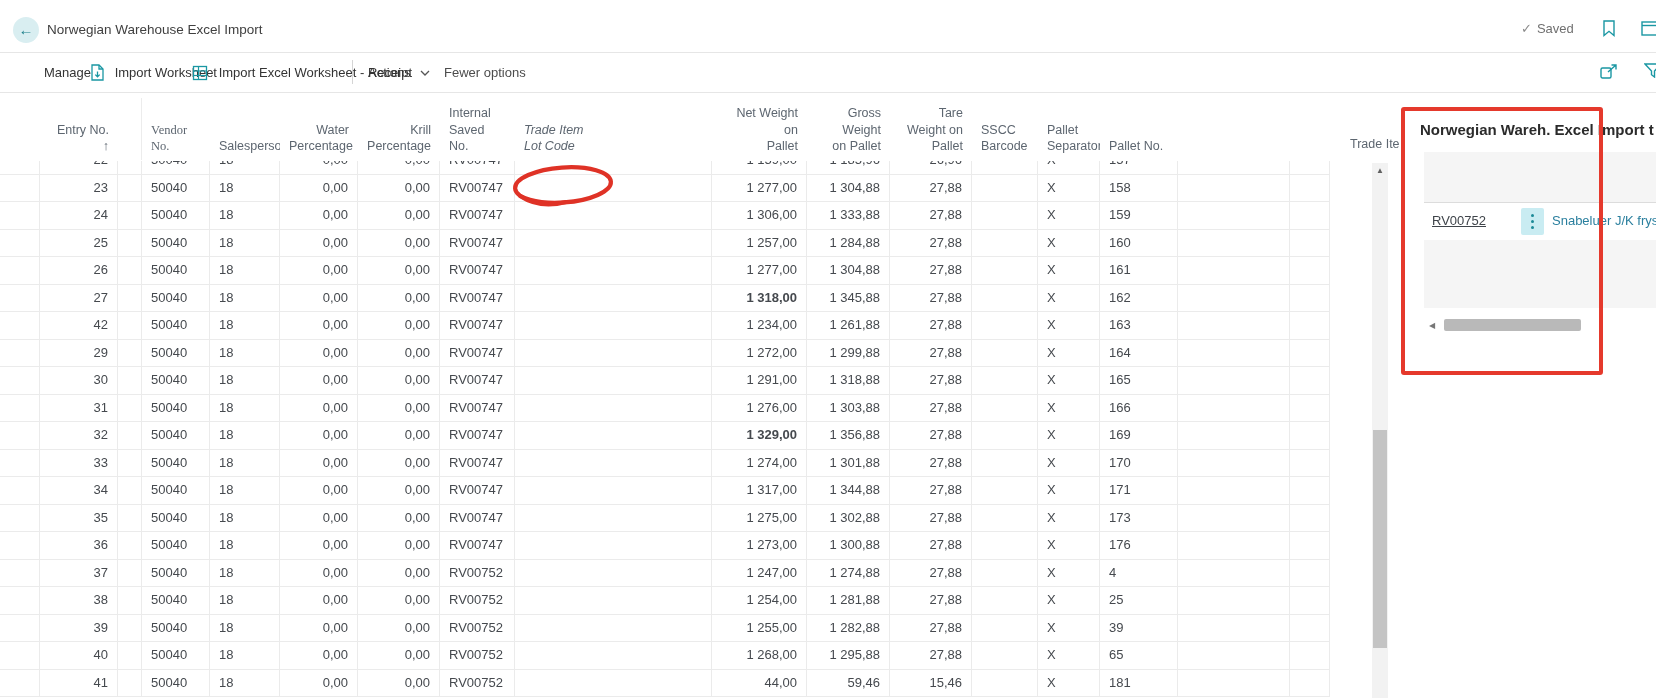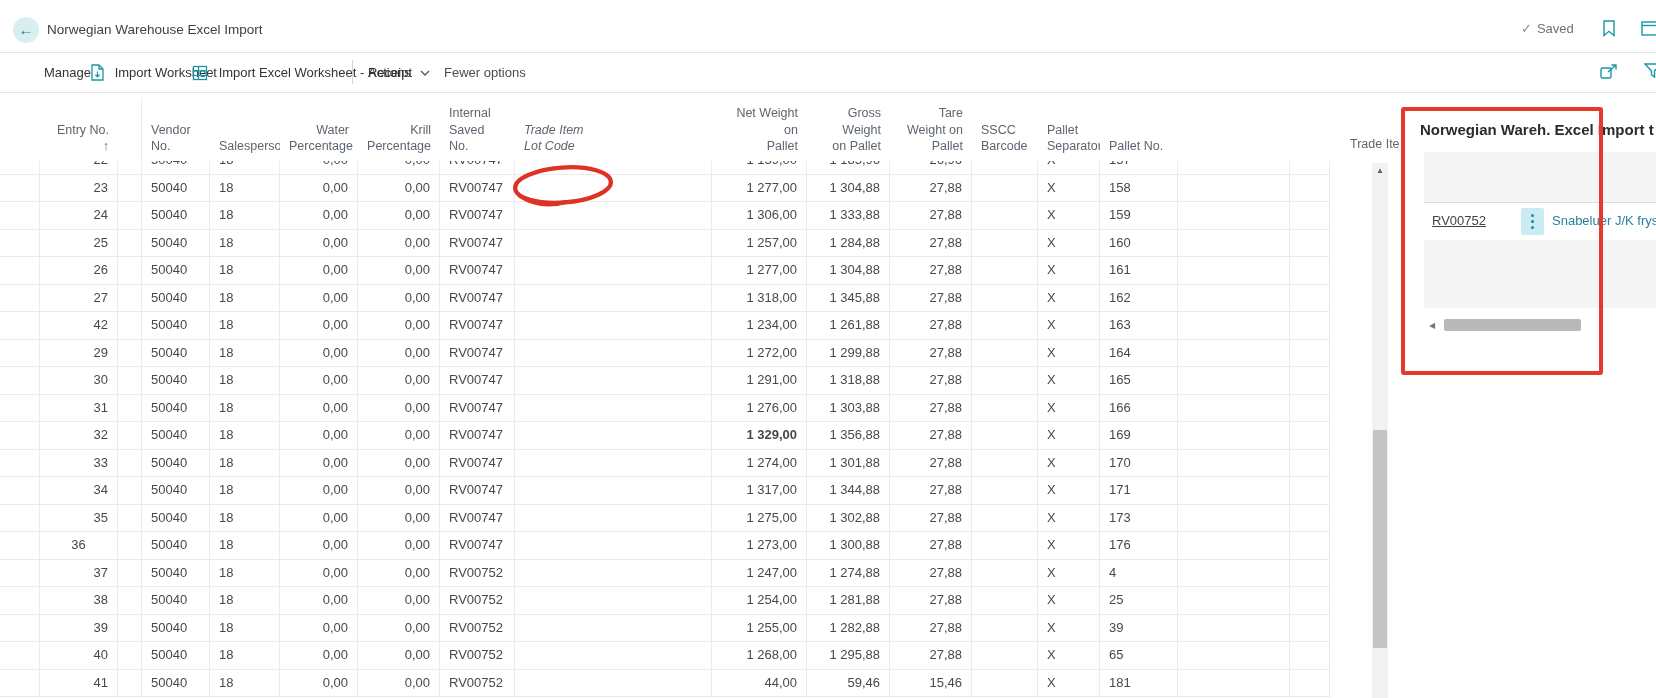--- a/index.html
+++ b/index.html
@@ -130,21 +130,21 @@
         <path d="M1 1 H17 L10.5 8 V14 L7.5 11.7 V8 Z" fill="none" stroke="#1a97a3" stroke-width="1.4"></path>
       </svg>
   </span>
 
   <div class="sep" style="top:92px;"></div>
 
   <div class="gridhead">
       <div class="hcell" style="width: 40px;"></div>
       <div class="hcell al-r" style="width: 78px;">Entry No. ↑</div>
       <div class="hcell" style="width: 24px;"></div>
-      <div class="hcell" style="width: 68px;">Vendor No.</div>
+      <div class="hcell" style="width: 68px; font-family: Liberation Serif, serif;">Vendor No.</div>
       <div class="hcell" style="width: 70px;">Salesperson</div>
       <div class="hcell al-r" style="width: 78px;">Water
 Percentage</div>
       <div class="hcell al-r" style="width: 82px;">Krill Percentage</div>
       <div class="hcell" style="width: 75px;">Internal Saved
 No.</div>
       <div class="hcell" style="width: 197px; font-style: italic;">Trade Item
 Lot Code</div>
       <div class="hcell al-r" style="width: 95px;">Net Weight on
 Pallet</div>
@@ -263,21 +263,21 @@
         <div class="trow">
           <div class="tcell" style="width: 40px;"></div>
           <div class="tcell al-r" style="width: 78px;">27</div>
           <div class="tcell" style="width: 24px;"></div>
           <div class="tcell" style="width: 68px;">50040</div>
           <div class="tcell" style="width: 70px;">18</div>
           <div class="tcell al-r" style="width: 78px;">0,00</div>
           <div class="tcell al-r" style="width: 82px;">0,00</div>
           <div class="tcell" style="width: 75px;">RV00747</div>
           <div class="tcell" style="width: 197px;"></div>
-          <div class="tcell al-r" style="width: 95px;">1 318,00</div>
+          <div class="tcell al-r" style="width: 95px; font-weight: bold;">1 318,00</div>
           <div class="tcell al-r" style="width: 83px;">1 345,88</div>
           <div class="tcell al-r" style="width: 82px;">27,88</div>
           <div class="tcell" style="width: 66px;"></div>
           <div class="tcell" style="width: 62px;">X</div>
           <div class="tcell" style="width: 78px;">162</div>
           <div class="tcell" style="width: 112px;"></div>
           <div class="tcell" style="width: 40px;"></div>
         </div>
         <div class="trow">
           <div class="tcell" style="width: 40px;"></div>
@@ -426,21 +426,21 @@
           <div class="tcell al-r" style="width: 83px;">1 302,88</div>
           <div class="tcell al-r" style="width: 82px;">27,88</div>
           <div class="tcell" style="width: 66px;"></div>
           <div class="tcell" style="width: 62px;">X</div>
           <div class="tcell" style="width: 78px;">173</div>
           <div class="tcell" style="width: 112px;"></div>
           <div class="tcell" style="width: 40px;"></div>
         </div>
         <div class="trow">
           <div class="tcell" style="width: 40px;"></div>
-          <div class="tcell al-r" style="width: 78px; text-align: center;">36</div>
+          <div class="tcell al-r" style="width: 78px;">36</div>
           <div class="tcell" style="width: 24px;"></div>
           <div class="tcell" style="width: 68px;">50040</div>
           <div class="tcell" style="width: 70px;">18</div>
           <div class="tcell al-r" style="width: 78px;">0,00</div>
           <div class="tcell al-r" style="width: 82px;">0,00</div>
           <div class="tcell" style="width: 75px;">RV00747</div>
           <div class="tcell" style="width: 197px;"></div>
           <div class="tcell al-r" style="width: 95px;">1 273,00</div>
           <div class="tcell al-r" style="width: 83px;">1 300,88</div>
           <div class="tcell al-r" style="width: 82px;">27,88</div>

